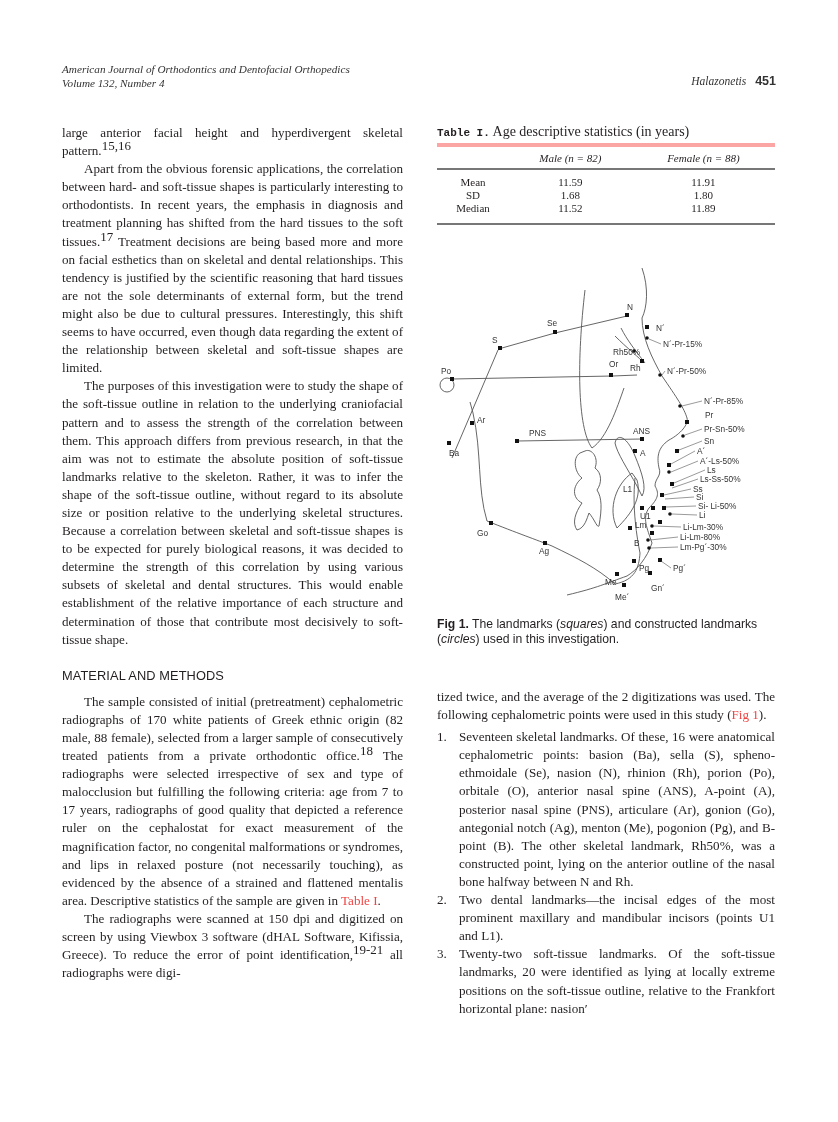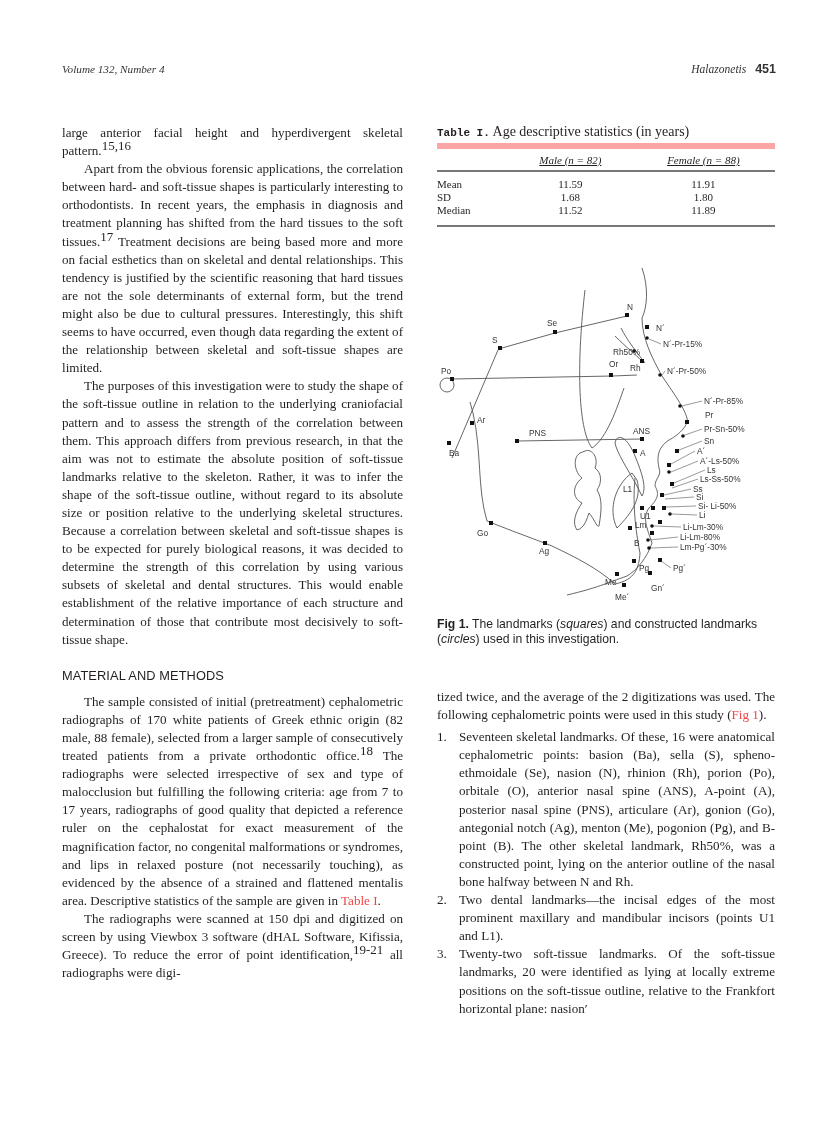--- a/index.html
+++ b/index.html
@@ -1,50 +1,51 @@
 <!DOCTYPE html>
 <html><head>
 <meta charset="utf-8">
 <style>
   html,body{margin:0;padding:0;background:#fff;}
   body{width:838px;height:1122px;position:relative;overflow:hidden;color:#231f20;font-family:"Liberation Serif","DejaVu Serif",serif;}
   .hdr-left{position:absolute;left:62px;top:62px;font-style:italic;font-size:11.2px;line-height:14px;color:#333;}
-  .hdr-right{position:absolute;right:62px;top:62px;font-size:11.5px;color:#333;text-align:center;}
+  .hdr-right{position:absolute;right:62px;top:74px;font-size:11.5px;color:#333;text-align:center;}
   .hdr-right .auth{font-style:italic;margin-right:6px;}
   .hdr-right .pg{font-family:"Liberation Sans",sans-serif;font-weight:bold;font-size:12.5px;}
   .col{position:absolute;width:341px;font-size:13.1px;line-height:18.1px;text-align:justify;}
   .col p{margin:0;}
   .col p.ind{text-indent:22px;}
   sup{font-size:13px;line-height:0;vertical-align:5px;}
   .link{color:#ef4444;}
   .sec{font-family:"Liberation Sans",sans-serif;font-weight:normal;font-size:12.8px;margin:18px 0 8px 0;letter-spacing:0.1px;}
   .tbl-cap{position:absolute;left:437px;top:124px;width:338px;font-size:14px;}
   .tbl-cap .lbl{font-family:Liberation Mono, monospace;font-weight:bold;font-size:11px;}
   .tbl{position:absolute;left:437px;top:143px;width:338px;border-collapse:collapse;font-size:11px;}
-  .tbl .rule-top{border-top:6px solid #fca5a5;text-decoration:underline;}
+  .tbl .rule-top{border-top:4px solid #fca5a5;}
   .tbl th{font-weight:normal;font-style:italic;padding:5px 0 4px 0;text-align:center;}
   .tbl thead tr{border-bottom:2px solid #777;}
   .tbl td{padding:0;line-height:13px;text-align:center;}
-  .tbl td.rl{text-align:left;width:72px;}
+  .tbl td.rl{text-align:center;width:72px;}
   .tbl tbody tr:first-child td{padding-top:6px;}
   .tbl tbody tr:last-child td{padding-bottom:8px;}
   .tbl tbody{border-bottom:2px solid #777;}
   .fig{position:absolute;left:437px;top:258px;width:338px;height:350px;}
   .fig svg{width:100%;height:100%;}
   .fig text{font-family:"Liberation Sans",sans-serif;font-size:8.3px;fill:#333;}
   .fig-cap{position:absolute;left:437px;top:617px;width:338px;font-family:"Liberation Sans",sans-serif;font-size:12.2px;line-height:15px;}
   .fig-cap .lbl{font-weight:bold;}
   ol.pts{margin:0;padding:0;list-style:none;}
   ol.pts li{position:relative;padding-left:22px;margin-top:4px;}
   ol.pts li .n{position:absolute;left:0;top:0;}
 </style>
 </head>
 <body>
 
 <div class="hdr-left">
+  <div>American Journal of Orthodontics and Dentofacial Orthopedics</div>
   <div>Volume 132, Number 4</div>
 </div>
 <div class="hdr-right">
   <span class="auth">Halazonetis</span>
   <span class="pg">451</span>
 </div>
 
 <div class="col" style="left:62px;top:124px;">
   <p><span>large anterior facial height and hyperdivergent skeletal pattern.</span><sup>15,16</sup></p>
   <p class="ind"><span>Apart from the obvious forensic applications, the correlation between hard- and soft-tissue shapes is particularly interesting to orthodontists. In recent years, the emphasis in diagnosis and treatment planning has shifted from the hard tissues to the soft tissues.</span><sup>17</sup><span> Treatment decisions are being based more and more on facial esthetics than on skeletal and dental relationships. This tendency is justified by the scientific reasoning that hard tissues are not the sole determinants of external form, but the trend might also be due to cultural pressures. Interestingly, this shift seems to have occurred, even though data regarding the extent of the relationship between skeletal and soft-tissue shapes are limited.</span></p>

